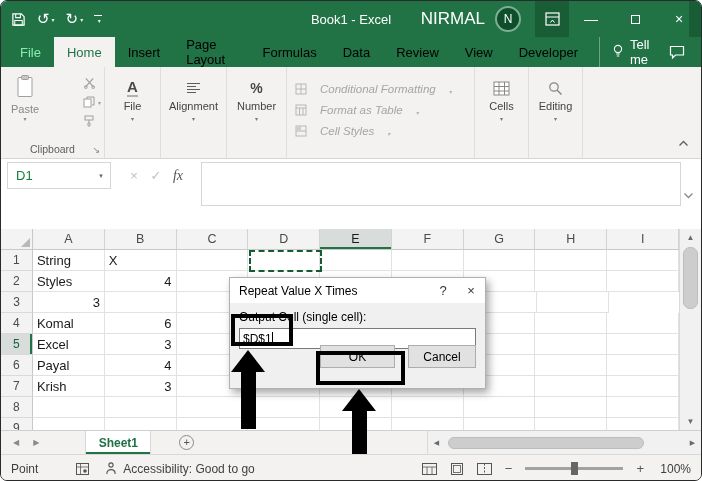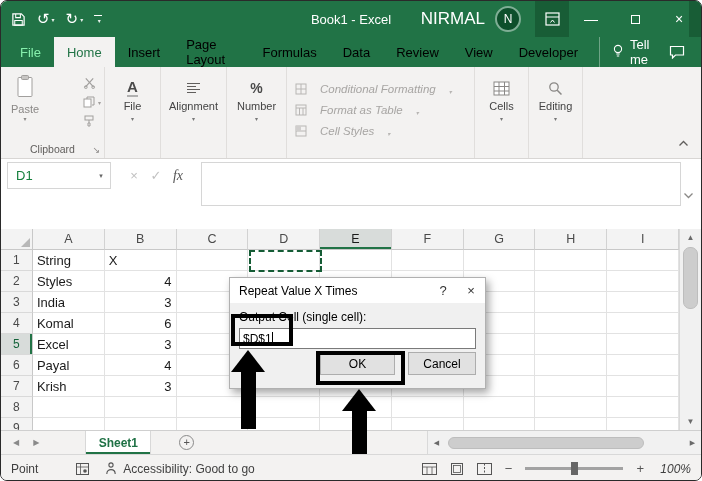--- a/index.html
+++ b/index.html
@@ -116,35 +116,35 @@
                 font-size: 12px; color: #3f3f3f; }
   .mode { margin-left: 10px; }
   .macro { margin-left: 38px; display: flex; align-items: center; }
   .access { display: flex; align-items: center; gap: 6px; margin-left: 16px; }
   .sb-right { margin-left: auto; display: flex; align-items: center; gap: 13px; margin-right: 10px; }
   .viewic { display: flex; align-items: center; }
   .z-glyph { font-size: 13px; color: #555; }
   .z-track { width: 98px; height: 3px; background: #a2a2a2; position: relative; }
   .z-notch { position: absolute; left: 50%; top: -3px; width: 1px; height: 9px; background: #a2a2a2; }
   .z-thumb { position: absolute; left: 46px; top: -5px; width: 7px; height: 13px; background: #666; }
-  .z-label { width: 34px; text-align: right; font-style: italic; }
+  .z-label { width: 34px; text-align: right; }
 
   
   .dialog { position: absolute; left: 228px; top: 276px; width: 257px; height: 112px; background: #f0f0f0;
             border: 1px solid #b0b0b0; box-shadow: 3px 4px 8px rgba(0,0,0,.35); z-index: 20; font-size: 12px; }
   .dlg-title { height: 25px; background: #fff; display: flex; align-items: center; }
   .dlg-title-text { padding-left: 9px; color: #000; flex: 1; }
   .dlg-btn { width: 28px; height: 25px; display: flex; align-items: center; justify-content: center; color: #333; font-size: 13px; }
   .dlg-body { position: relative; padding: 7px 9px 0 9px; height: 87px; }
   .dlg-label { color: #000; margin-bottom: 4px; }
   .dlg-input-wrap { position: relative; }
   .dlg-input { width: 100%; height: 21px; border: 1px solid #7a7a7a; background: #fff; font-size: 12px;
                font-family: "Liberation Sans", sans-serif; padding: 0 3px; }
   .text-caret { position: absolute; left: 33px; top: 4px; width: 1px; height: 13px; background: #000; }
-  .dlg-buttons { position: absolute; right: 9px; bottom: 15px; display: flex; gap: 13px; }
+  .dlg-buttons { position: absolute; right: 9px; bottom: 22px; display: flex; gap: 13px; }
   .dlg-buttons button { height: 23px; background: #e1e1e1; border: 1px solid #adadad; font-size: 12px;
                         font-family: "Liberation Sans", sans-serif; }
   .dlg-ok { width: 75px; } .dlg-cancel { width: 68px; }
 
   
   .ann { position: absolute; z-index: 30; pointer-events: none; }
   .rect-input { left: 230px; top: 313px; width: 62px; height: 32px; border: 4px solid #000; }
   .rect-ok { left: 315px; top: 350px; width: 89px; height: 34px; border: 4px solid #000; }
   .arrow .head { width: 0; height: 0; border-left: 17px solid transparent; border-right: 17px solid transparent;
                  border-bottom: 22px solid #000; }
@@ -401,21 +401,20 @@
             <div class="cell"></div>
             <div class="cell"></div>
             <div class="cell"></div>
             <div class="cell"></div>
             <div class="cell"></div>
             <div class="cell"></div>
             <div class="cell"></div>
           </div>
           <div class="grid-row">
             <div class="row-h">3</div>
-            <div class="cell">India</div>
             <div class="cell num">3</div>
             <div class="cell"></div>
             <div class="cell"></div>
             <div class="cell"></div>
             <div class="cell"></div>
             <div class="cell"></div>
             <div class="cell"></div>
             <div class="cell"></div>
           </div>
           <div class="grid-row">

